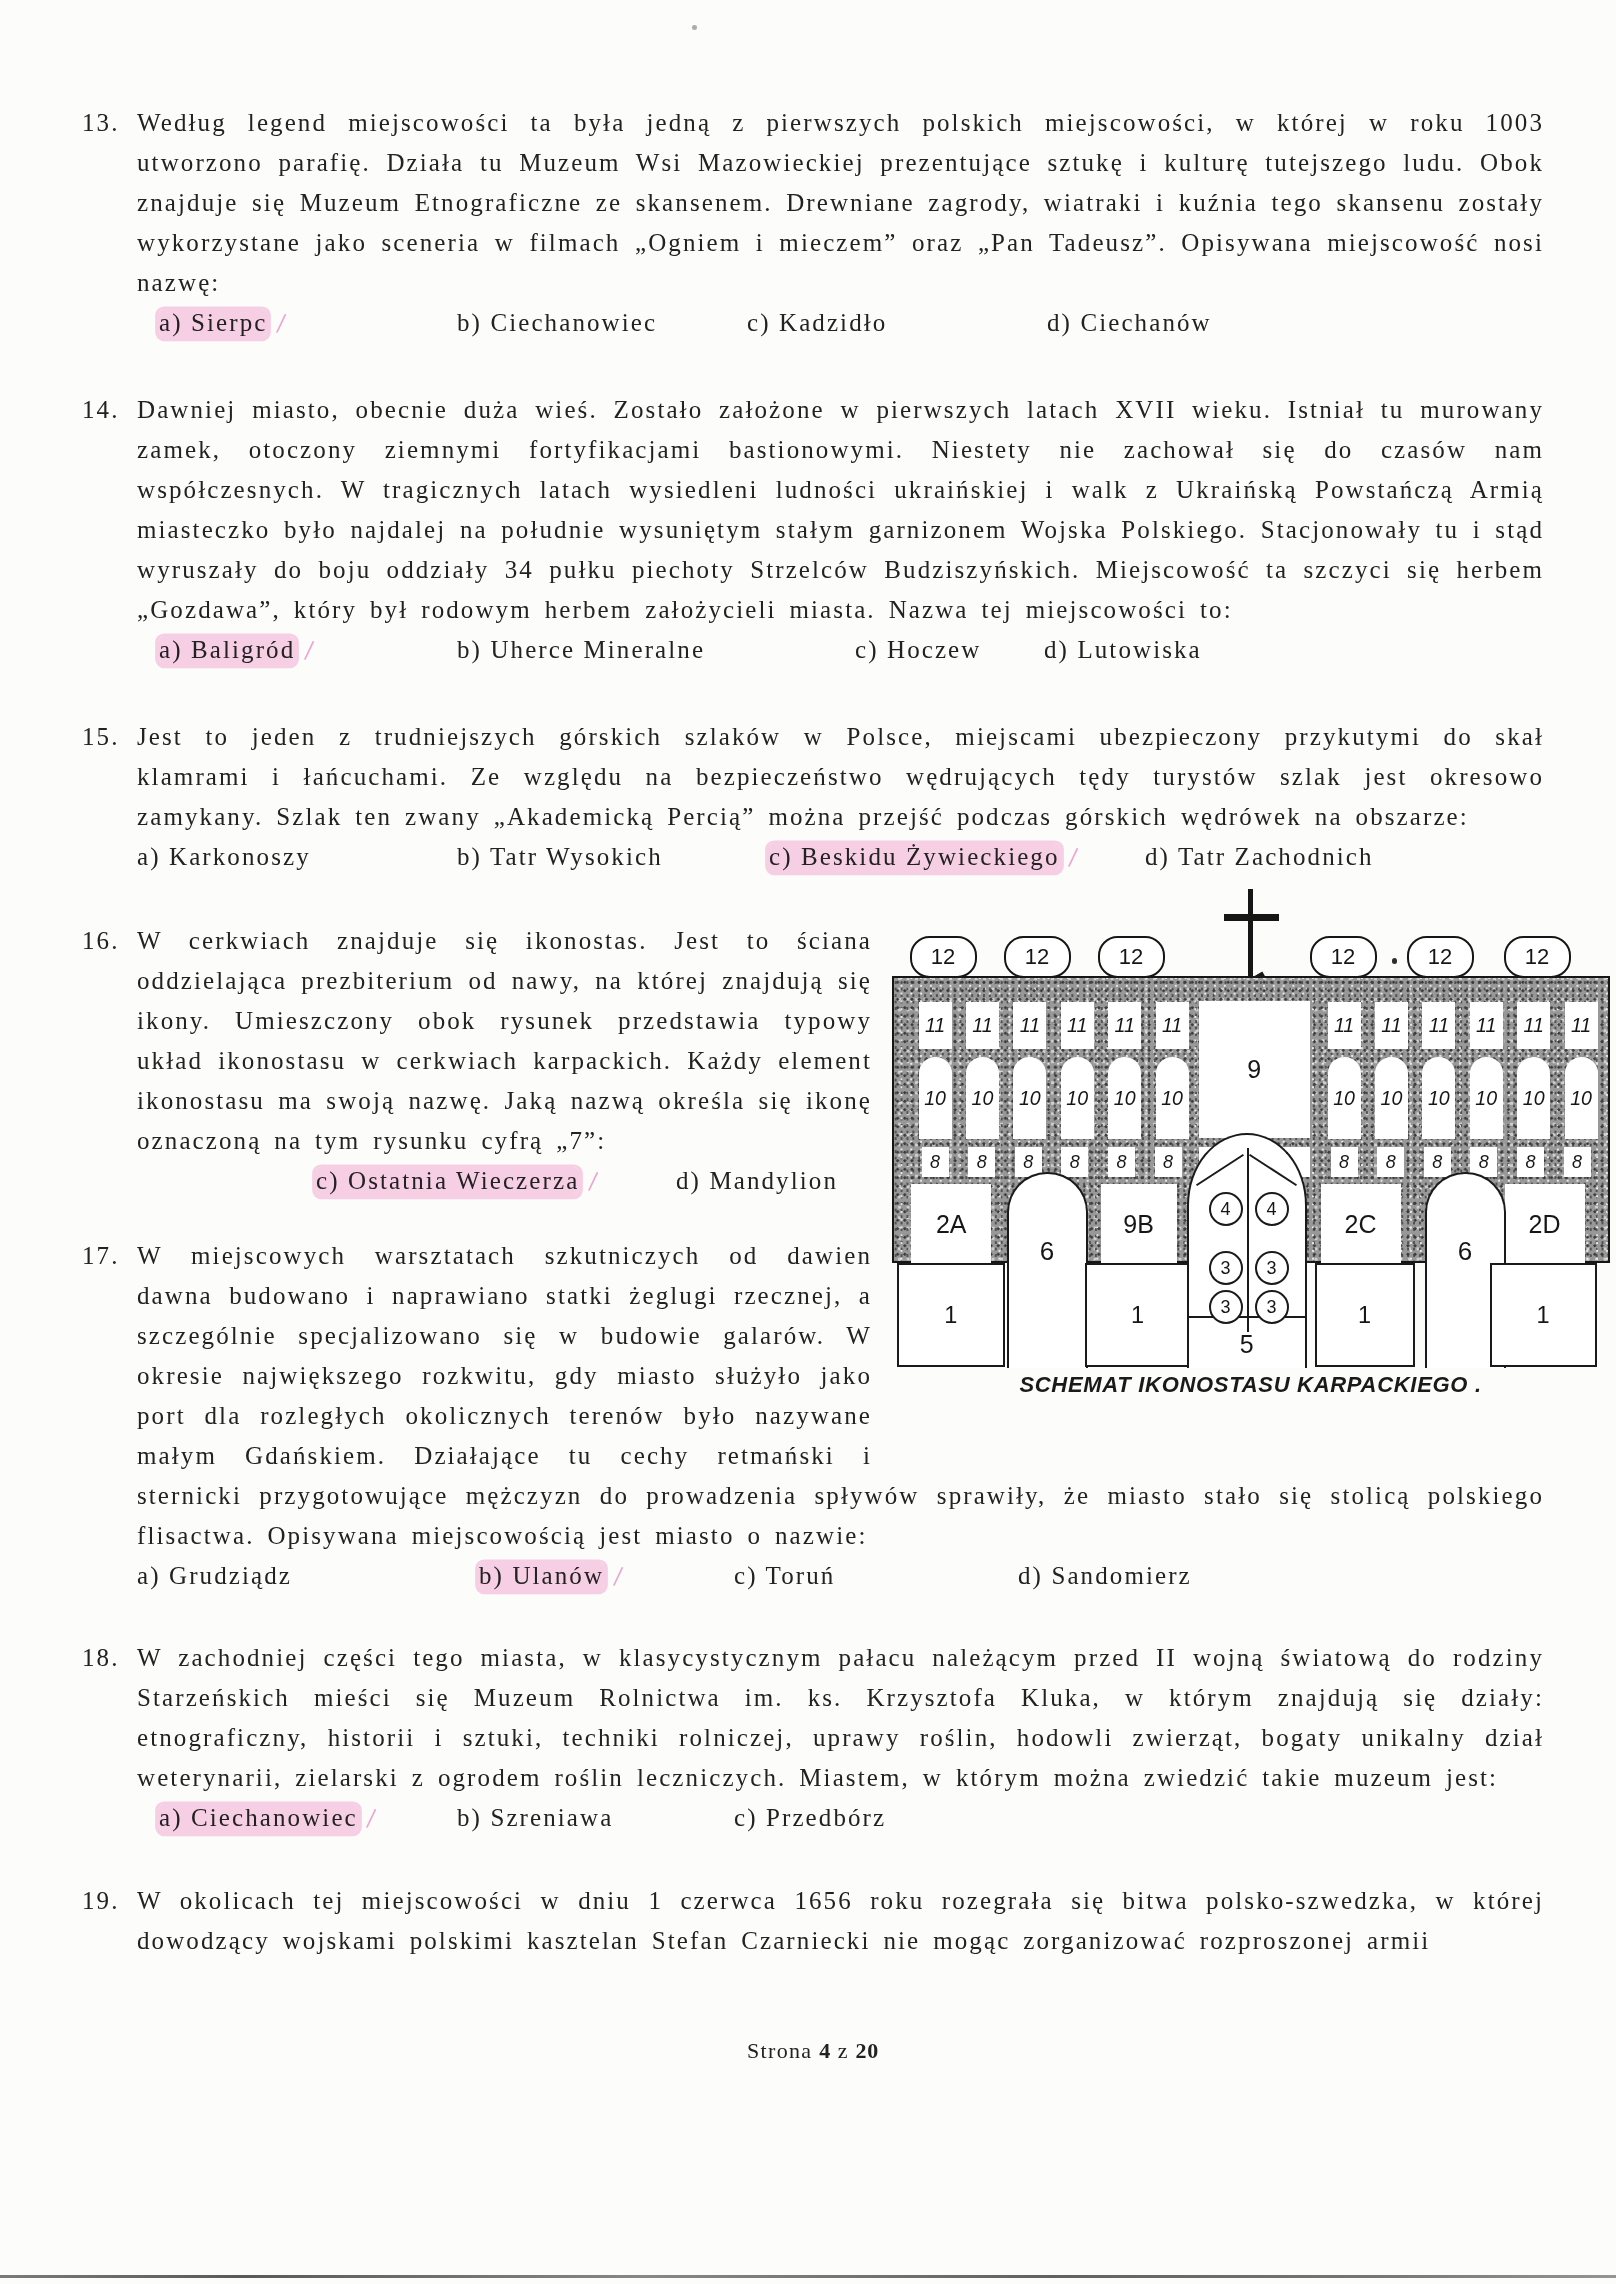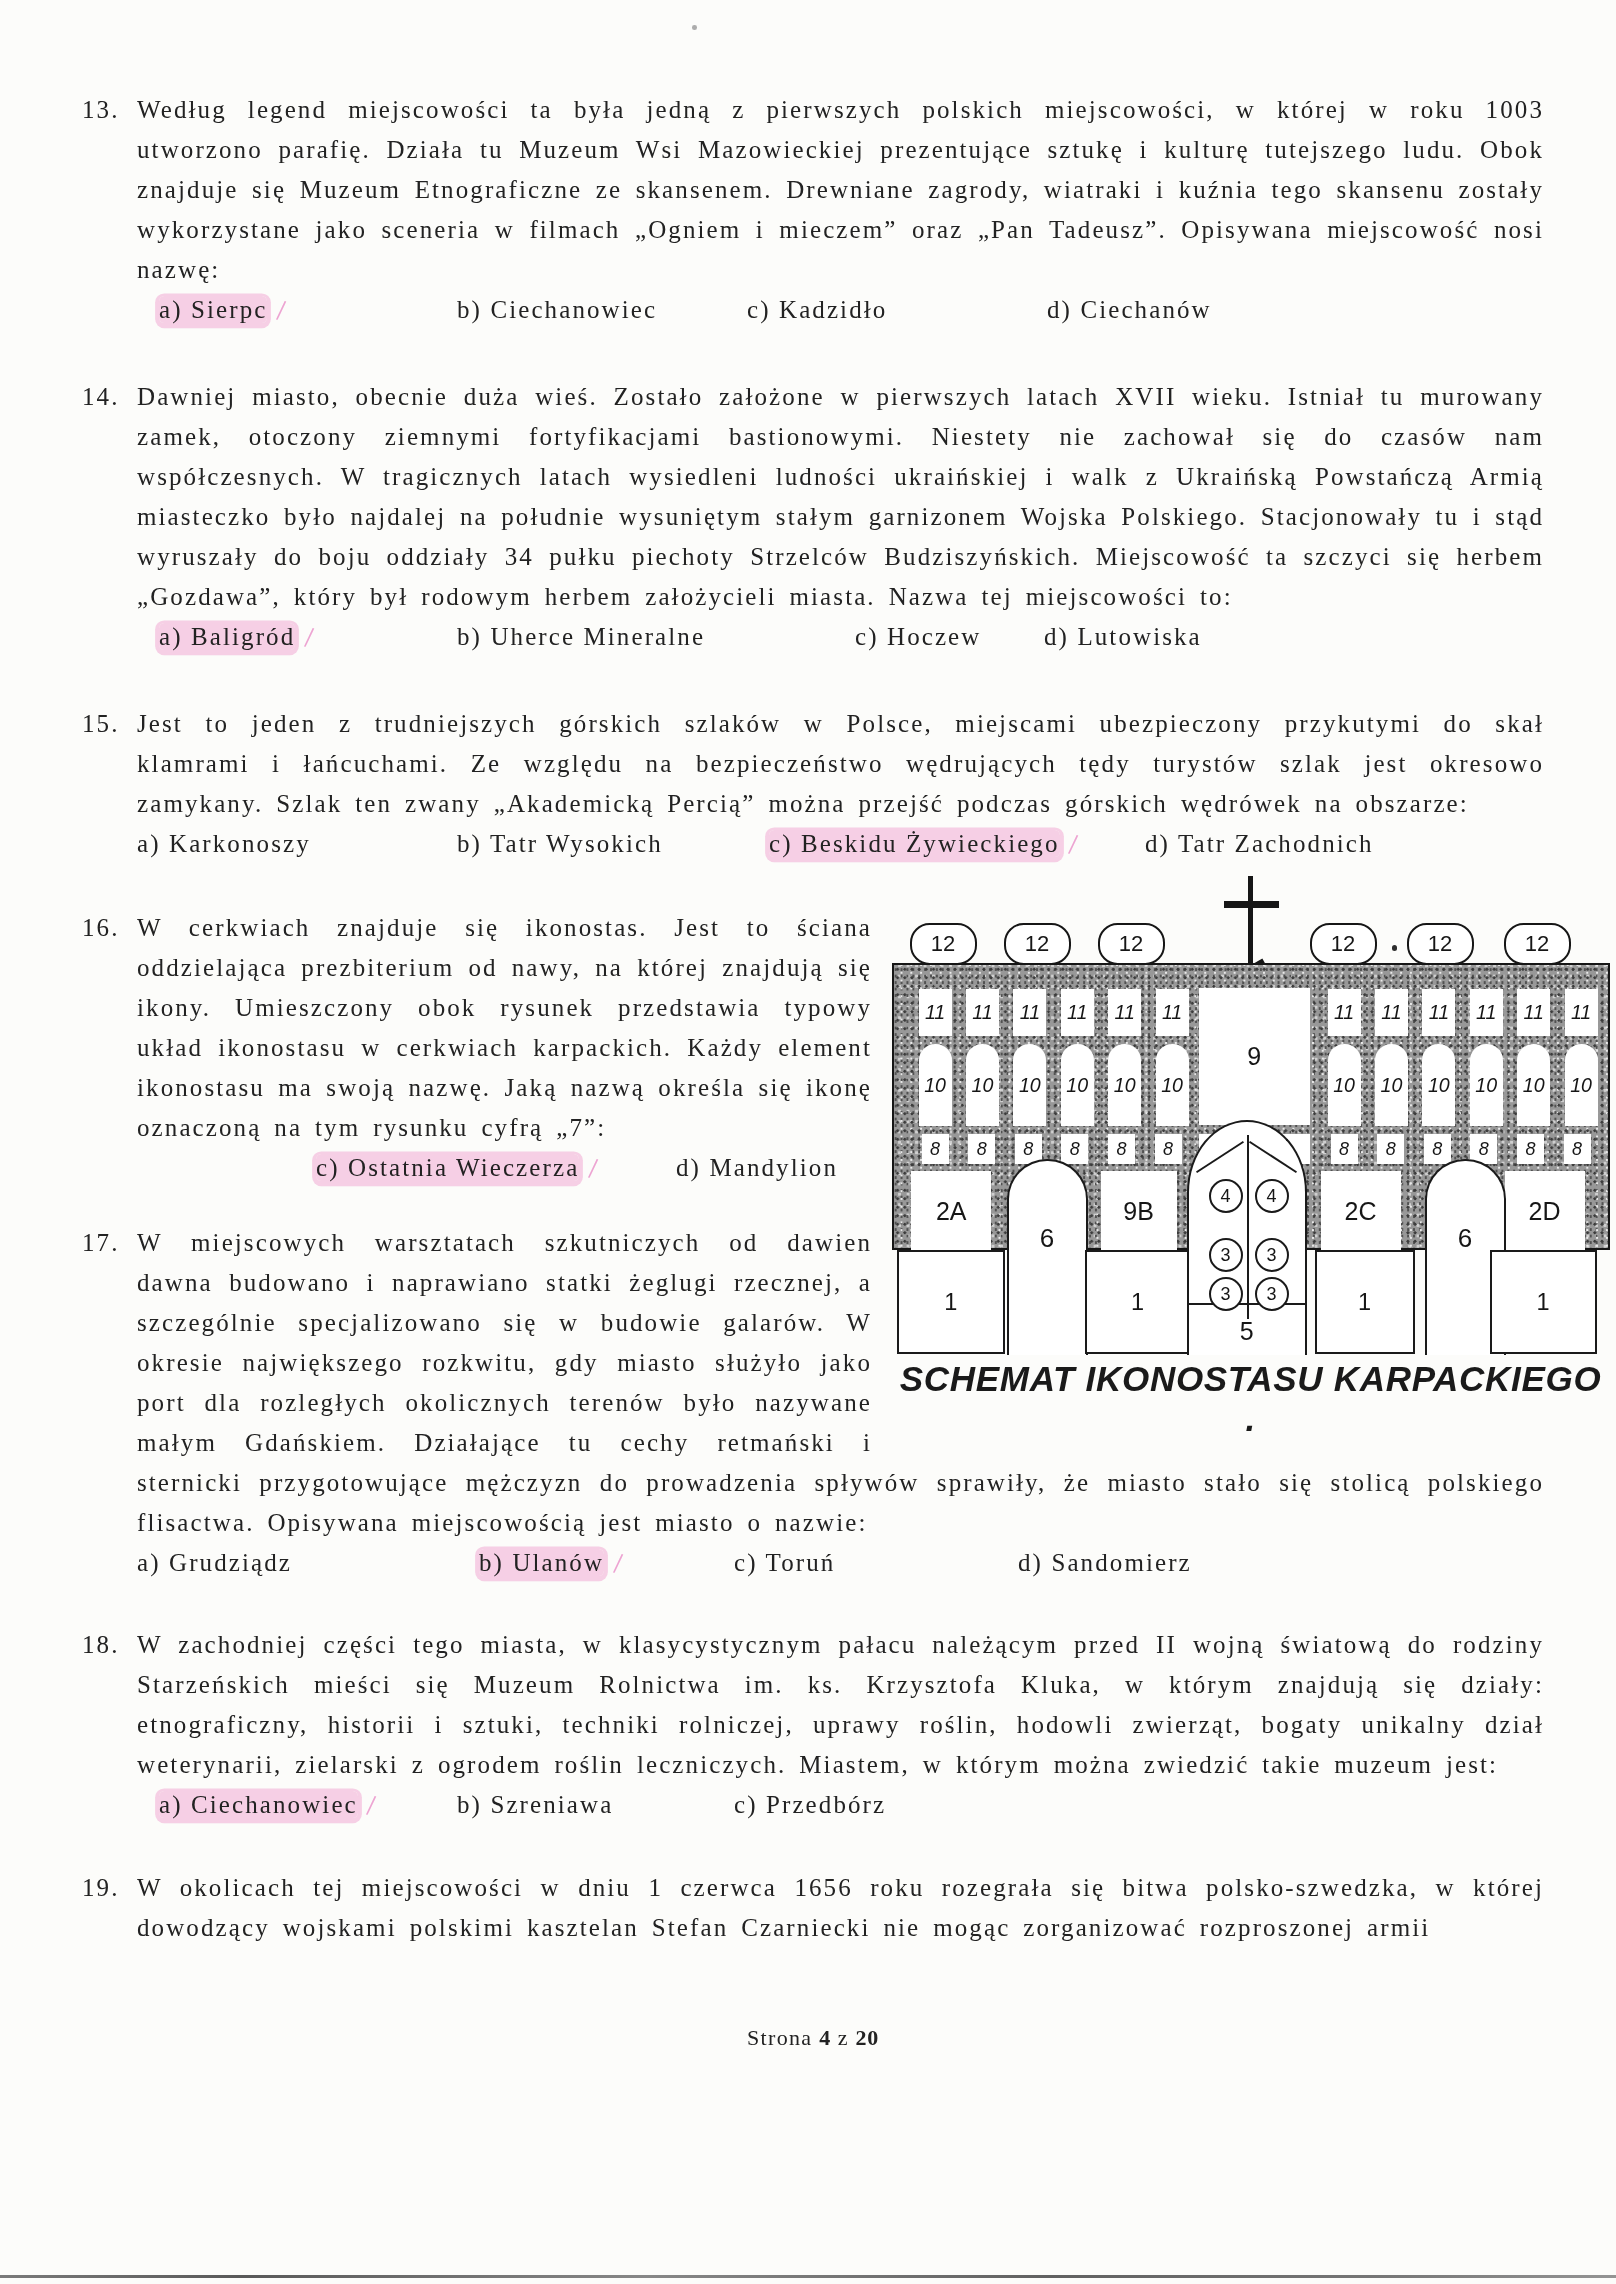--- a/index.html
+++ b/index.html
@@ -2,21 +2,21 @@
 <html style="font-size:10.4px"><head>
 <meta charset="utf-8">
 <style>
   html,body{margin:0;padding:0;}
   body{
     width:1616px;height:2284px;position:relative;overflow:hidden;
     background:#fcfcfa;
     font-family:"Liberation Serif","DejaVu Serif",serif;
     color:#1d1d1d;
   }
-  .content{position:absolute;left:82px;top:90px;width:1462px;}
+  .content{position:absolute;left:82px;top:103px;width:1462px;}
   .qblock{margin:0 0 0 0;}
   .qpara{
     padding-left:55px;text-indent:-55px;text-align:justify;
     font-size:25px;line-height:40px;letter-spacing:2.1px;word-spacing:4.6px;
     color:#222;margin:0;
   }
   .qnum{display:inline-block;width:55px;text-indent:0;}
   .opts{
     display:grid;font-size:25px;line-height:40px;letter-spacing:2.1px;
     color:#222;margin:0;
@@ -119,21 +119,21 @@
   .label5{left:295px;top:445px;width:120px;text-align:center;font-size:25px;z-index:4;}
   .crossbar{position:absolute;background:#161616;}
   .main-cross .pole{left:356px;top:3.9px;width:5.2px;height:131px;}
   .main-cross .bar{left:332px;top:29px;width:55px;height:6.5px;}
   .main-cross .slant{left:339px;top:95px;width:35px;height:5.2px;transform:rotate(-30deg);}
   .door-cross{z-index:4;}
   .door-cross .halo{left:335px;top:209px;width:40px;height:43px;background:#fff;border-radius:19.6px;}
   .door-cross .pole{left:353px;top:206px;width:3.9px;height:42px;}
   .caption{
     position:absolute;left:0;top:487px;width:718px;text-align:center;
-    font-style:italic;font-weight:bold;font-size:35px;letter-spacing:0.7px;color:#1a1a1a;
+    font-style:italic;font-weight:bold;font-size:22px;letter-spacing:0.7px;color:#1a1a1a;
   }
   
   .dot-top{position:absolute;left:692px;top:25px;width:4.6px;height:4.6px;border-radius:50%;background:#8a8a8a;opacity:.7;}
   .scan-line-bottom{
     position:absolute;left:0;top:2275px;width:1616px;height:2.6px;opacity:.8;
     background:linear-gradient(90deg,#5a5a5a,#303030 15%,#6a6a6a 40%,#3a3a3a 65%,#545454 85%,#7a7a7a);
   }
 </style>
 </head>
 <body>

